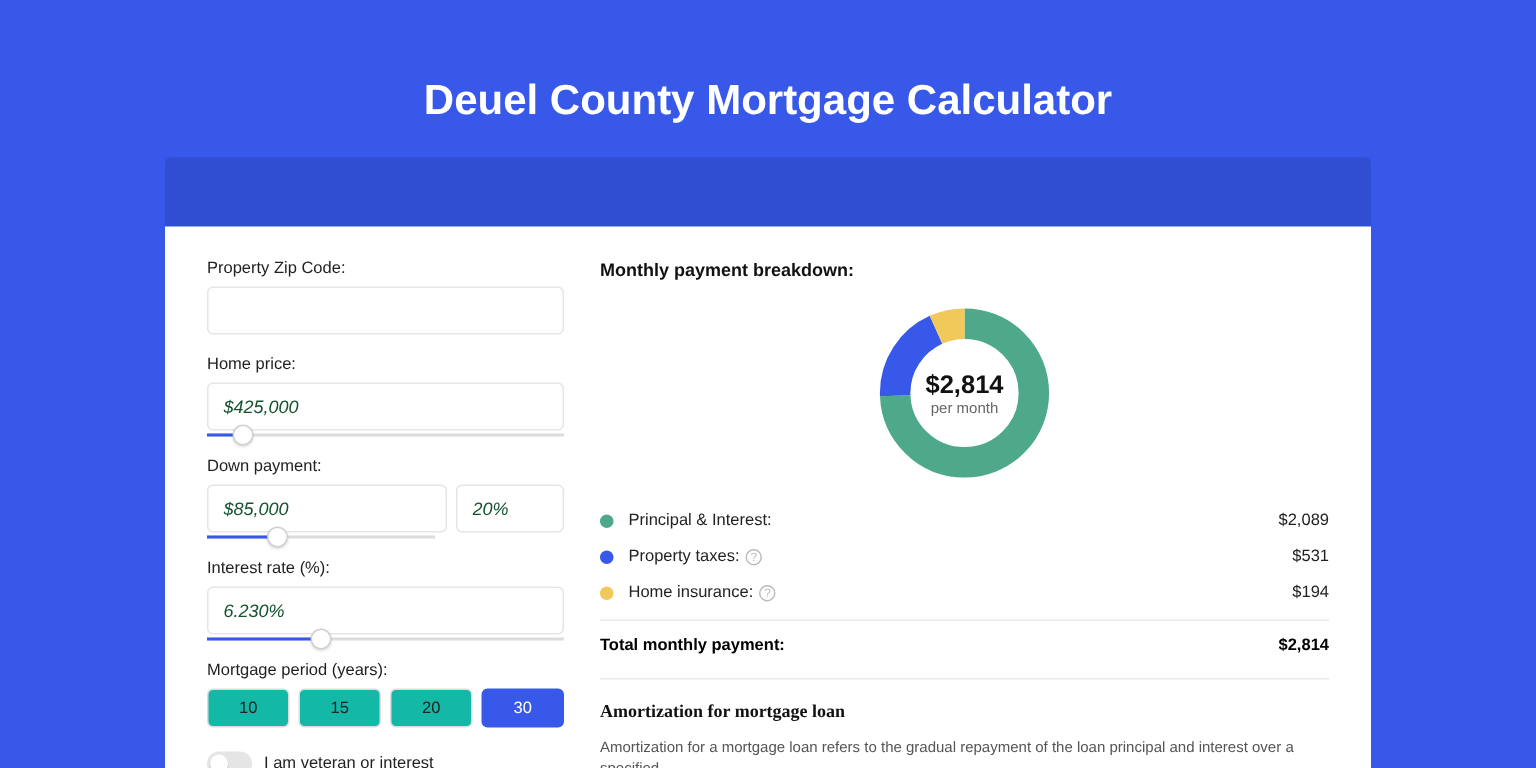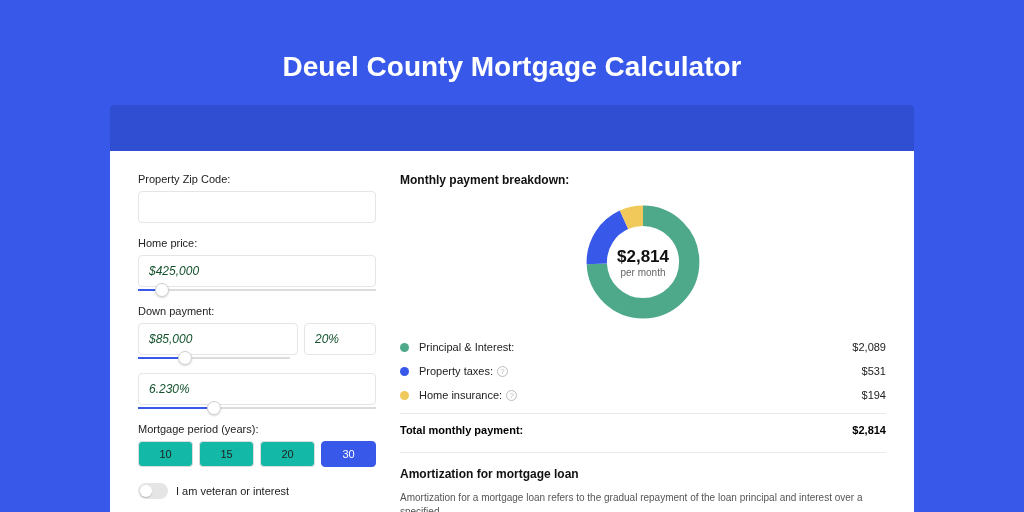--- a/index.html
+++ b/index.html
@@ -173,21 +173,21 @@
     align-items: center;
     justify-content: center;
     font-size: 8px;
     color: #bbb;
   }
   .amort {
     border-top: 1px solid #eaeaea;
     margin-top: 16px;
     padding-top: 14px;
   }
-  .amort-title { font-size: 12px; font-weight: 700; margin-bottom: 10px; color: #111; }
+  .amort-title { font-size: 12px; font-weight: 700; margin-bottom: 10px; color: #111; font-family: Liberation Serif, serif; }
   .amort-text { font-size: 10px; color: #555; line-height: 1.4; }
 </style>
 </head>
 <body>
 
 <div class="page-title">Deuel County Mortgage Calculator</div>
 <div class="stripe"></div>
 <div class="card">
 
   <div class="left">
@@ -212,20 +212,21 @@
         <input class="text-input" value="$85,000" style="">
         <input class="text-input" value="20%" style="">
       </div>
       <div class="slider-track" style="width:64%">
         <div class="fill" style="width:31%"></div>
         <div class="handle" style="left:31%"></div>
       </div>
     </div>
 
     <div class="field-block">
+      <div class="field-label">Interest rate (%):</div>
       <input class="text-input" value="6.230%" style="">
       <div class="slider-track">
         <div class="fill" style="width:32%"></div>
         <div class="handle" style="left:32%"></div>
       </div>
     </div>
 
     <div class="field-block">
       <div class="field-label">Mortgage period (years):</div>
       <div class="period-row" id="period-row">

